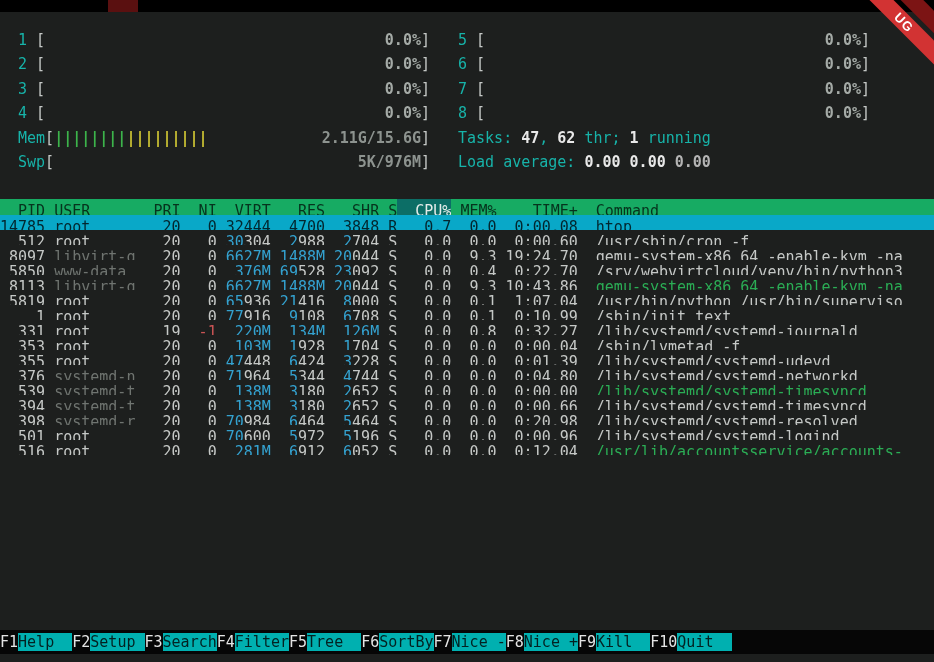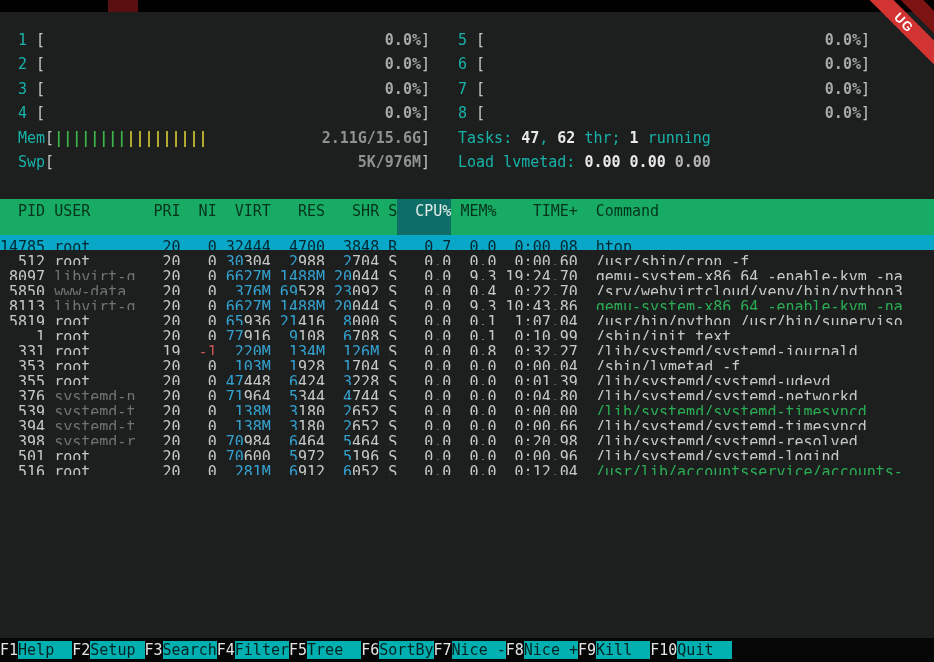--- a/index.html
+++ b/index.html
@@ -33,36 +33,36 @@
   .pct{color:#a5aba7;font-weight:bold;}
   .dimval{color:#8d938f;font-weight:bold;}
   .bar-g{color:var(--bargreen,#3cb44b);font-weight:bold;}
   .bar-y{color:var(--baryellow,#ccc333);font-weight:bold;}
   .c-cyan{color:var(--cyan,#17b3a9);}
   .c-bold{color:#e9e9e9;font-weight:bold;}
   .c-dimtxt{color:#b5b5b5;font-weight:bold;}
   .c-boldcyan{color:var(--cyan,#17b3a9);font-weight:bold;}
   
   #table{margin-top:24.4px;}
-  .hdr{display:flex;height:36px;line-height:24.4px;white-space:pre;
+  .hdr{display:flex;height:16px;line-height:24.4px;white-space:pre;
     background:var(--green,#17ab63);color:#06331d;}
   .cell{flex:none;overflow:hidden;}
   .al-r{text-align:right;}
   .al-l{text-align:left;}
   .sort{background:var(--sortbg,#0c6e66);color:#e4ecea;}
   .cmdcell{flex:1;padding-left:18px;overflow:hidden;}
   .row{display:flex;height:15px;line-height:24.4px;white-space:pre;color:#c5c8c6;}
   .row.sel{background:var(--selcyan,#09a8c8);}
   .row.sel span{color:#03262e !important;}
   .c-dim{color:#6f7470;}
   .c-red{color:#cc5555;}
   .c-hi{color:var(--numblue,#34a2d0);}
   .c-green{color:var(--cmdgreen,#2bad55);}
   
-  .fbar{position:absolute;left:0;bottom:0;width:934px;height:24px;line-height:24px;
+  .fbar{position:absolute;left:0;bottom:8px;width:934px;height:24px;line-height:24px;
     background:#060606;display:flex;white-space:pre;}
   .fitem{flex:none;}
   .fkey{color:#e4e4e4;}
   .flabel{background:var(--fcyan,#00b0b0);color:#032222;}
 </style>
 </head>
 <body>
 
 <div class="topbar">
   <div class="redchip"></div>
@@ -75,21 +75,21 @@
   </div>
 </div>
 
 <div class="term">
   <div id="meters">
       <div class="line"><div class="meter meterL"><span class="m-label">1 </span><span class="bracket">[</span><span class="m-body"></span><span class="pct">0.0%</span><span class="bracket">]</span></div><div class="meter meterR"><span class="m-label">5 </span><span class="bracket">[</span><span class="m-body"></span><span class="pct">0.0%</span><span class="bracket">]</span></div></div>
       <div class="line"><div class="meter meterL"><span class="m-label">2 </span><span class="bracket">[</span><span class="m-body"></span><span class="pct">0.0%</span><span class="bracket">]</span></div><div class="meter meterR"><span class="m-label">6 </span><span class="bracket">[</span><span class="m-body"></span><span class="pct">0.0%</span><span class="bracket">]</span></div></div>
       <div class="line"><div class="meter meterL"><span class="m-label">3 </span><span class="bracket">[</span><span class="m-body"></span><span class="pct">0.0%</span><span class="bracket">]</span></div><div class="meter meterR"><span class="m-label">7 </span><span class="bracket">[</span><span class="m-body"></span><span class="pct">0.0%</span><span class="bracket">]</span></div></div>
       <div class="line"><div class="meter meterL"><span class="m-label">4 </span><span class="bracket">[</span><span class="m-body"></span><span class="pct">0.0%</span><span class="bracket">]</span></div><div class="meter meterR"><span class="m-label">8 </span><span class="bracket">[</span><span class="m-body"></span><span class="pct">0.0%</span><span class="bracket">]</span></div></div>
       <div class="line"><div class="meter meterL"><span class="m-label">Mem</span><span class="bracket">[</span><span class="m-body"><span class="bar-g">||||||||</span><span class="bar-y">|||||||||</span></span><span class="dimval">2.11G/15.6G</span><span class="bracket">]</span></div><div class="statsR"><span class="c-cyan">Tasks: </span><span class="c-bold">47</span><span class="c-cyan">, </span><span class="c-bold">62</span><span class="c-cyan"> thr; </span><span class="c-bold">1</span><span class="c-cyan"> running</span></div></div>
-      <div class="line"><div class="meter meterL"><span class="m-label">Swp</span><span class="bracket">[</span><span class="m-body"></span><span class="dimval">5K/976M</span><span class="bracket">]</span></div><div class="statsR"><span class="c-cyan">Load lvmetad: </span><span class="c-bold">0.00 </span><span class="c-bold">0.00 </span><span class="c-dimtxt">0.00</span></div></div>
+      <div class="line"><div class="meter meterL"><span class="m-label">Swp</span><span class="bracket">[</span><span class="m-body"></span><span class="dimval">5K/976M</span><span class="bracket">]</span></div><div class="statsR"><span class="c-cyan">Load average: </span><span class="c-bold">0.00 </span><span class="c-bold">0.00 </span><span class="c-dimtxt">0.00</span></div></div>
     </div>
   <div id="table">
       <div class="hdr"><span class="cell al-r" style="width: 5ch;">PID</span><span class="cell al-l" style="width: 9ch; padding-left: 1ch;">USER</span><span class="cell al-r" style="width: 5ch;">PRI</span><span class="cell al-r" style="width: 4ch;">NI</span><span class="cell al-r" style="width: 6ch;">VIRT</span><span class="cell al-r" style="width: 6ch;">RES</span><span class="cell al-r" style="width: 6ch;">SHR</span><span class="cell al-r" style="width: 2ch;">S</span><span class="cell al-r sort" style="width: 6ch;">CPU%</span><span class="cell al-r" style="width: 5ch;">MEM%</span><span class="cell al-r" style="width: 9ch;">TIME+</span><span class="cell cmdcell al-l">Command</span></div>
       <div class="row sel"><span class="cell al-r " style="width: 5ch;">14785</span><span class="cell al-l" style="width: 9ch; padding-left: 1ch;">root</span><span class="cell al-r " style="width: 5ch;">20</span><span class="cell al-r " style="width: 4ch;">0</span><span class="cell al-r" style="width: 6ch;"><span class="c-hi">32</span><span>444</span></span><span class="cell al-r" style="width: 6ch;"><span class="c-hi">4</span><span>700</span></span><span class="cell al-r" style="width: 6ch;"><span class="c-hi">3</span><span>848</span></span><span class="cell al-r " style="width: 2ch;">R</span><span class="cell al-r " style="width: 6ch;">0.7</span><span class="cell al-r " style="width: 5ch;">0.0</span><span class="cell al-r " style="width: 9ch;">0:00.08</span><span class="cell cmdcell al-l ">htop</span></div>
       <div class="row"><span class="cell al-r " style="width: 5ch;">512</span><span class="cell al-l" style="width: 9ch; padding-left: 1ch;">root</span><span class="cell al-r " style="width: 5ch;">20</span><span class="cell al-r " style="width: 4ch;">0</span><span class="cell al-r" style="width: 6ch;"><span class="c-hi">30</span><span>304</span></span><span class="cell al-r" style="width: 6ch;"><span class="c-hi">2</span><span>988</span></span><span class="cell al-r" style="width: 6ch;"><span class="c-hi">2</span><span>704</span></span><span class="cell al-r " style="width: 2ch;">S</span><span class="cell al-r " style="width: 6ch;">0.0</span><span class="cell al-r " style="width: 5ch;">0.0</span><span class="cell al-r " style="width: 9ch;">0:00.60</span><span class="cell cmdcell al-l ">/usr/sbin/cron -f</span></div>
       <div class="row"><span class="cell al-r " style="width: 5ch;">8097</span><span class="cell c-dim al-l" style="width: 9ch; padding-left: 1ch;">libvirt-q</span><span class="cell al-r " style="width: 5ch;">20</span><span class="cell al-r " style="width: 4ch;">0</span><span class="cell al-r" style="width: 6ch;"><span class="c-hi">6627M</span></span><span class="cell al-r" style="width: 6ch;"><span class="c-hi">1488M</span></span><span class="cell al-r" style="width: 6ch;"><span class="c-hi">20</span><span>044</span></span><span class="cell al-r " style="width: 2ch;">S</span><span class="cell al-r " style="width: 6ch;">0.0</span><span class="cell al-r " style="width: 5ch;">9.3</span><span class="cell al-r " style="width: 9ch;">19:24.70</span><span class="cell cmdcell al-l ">qemu-system-x86_64 -enable-kvm -na</span></div>
       <div class="row"><span class="cell al-r " style="width: 5ch;">5850</span><span class="cell c-dim al-l" style="width: 9ch; padding-left: 1ch;">www-data</span><span class="cell al-r " style="width: 5ch;">20</span><span class="cell al-r " style="width: 4ch;">0</span><span class="cell al-r" style="width: 6ch;"><span class="c-hi">376M</span></span><span class="cell al-r" style="width: 6ch;"><span class="c-hi">69</span><span>528</span></span><span class="cell al-r" style="width: 6ch;"><span class="c-hi">23</span><span>092</span></span><span class="cell al-r " style="width: 2ch;">S</span><span class="cell al-r " style="width: 6ch;">0.0</span><span class="cell al-r " style="width: 5ch;">0.4</span><span class="cell al-r " style="width: 9ch;">0:22.70</span><span class="cell cmdcell al-l ">/srv/webvirtcloud/venv/bin/python3</span></div>
       <div class="row"><span class="cell al-r " style="width: 5ch;">8113</span><span class="cell c-dim al-l" style="width: 9ch; padding-left: 1ch;">libvirt-q</span><span class="cell al-r " style="width: 5ch;">20</span><span class="cell al-r " style="width: 4ch;">0</span><span class="cell al-r" style="width: 6ch;"><span class="c-hi">6627M</span></span><span class="cell al-r" style="width: 6ch;"><span class="c-hi">1488M</span></span><span class="cell al-r" style="width: 6ch;"><span class="c-hi">20</span><span>044</span></span><span class="cell al-r " style="width: 2ch;">S</span><span class="cell al-r " style="width: 6ch;">0.0</span><span class="cell al-r " style="width: 5ch;">9.3</span><span class="cell al-r " style="width: 9ch;">10:43.86</span><span class="cell cmdcell al-l c-green">qemu-system-x86_64 -enable-kvm -na</span></div>
       <div class="row"><span class="cell al-r " style="width: 5ch;">5819</span><span class="cell al-l" style="width: 9ch; padding-left: 1ch;">root</span><span class="cell al-r " style="width: 5ch;">20</span><span class="cell al-r " style="width: 4ch;">0</span><span class="cell al-r" style="width: 6ch;"><span class="c-hi">65</span><span>936</span></span><span class="cell al-r" style="width: 6ch;"><span class="c-hi">21</span><span>416</span></span><span class="cell al-r" style="width: 6ch;"><span class="c-hi">8</span><span>000</span></span><span class="cell al-r " style="width: 2ch;">S</span><span class="cell al-r " style="width: 6ch;">0.0</span><span class="cell al-r " style="width: 5ch;">0.1</span><span class="cell al-r " style="width: 9ch;">1:07.04</span><span class="cell cmdcell al-l ">/usr/bin/python /usr/bin/superviso</span></div>
       <div class="row"><span class="cell al-r " style="width: 5ch;">1</span><span class="cell al-l" style="width: 9ch; padding-left: 1ch;">root</span><span class="cell al-r " style="width: 5ch;">20</span><span class="cell al-r " style="width: 4ch;">0</span><span class="cell al-r" style="width: 6ch;"><span class="c-hi">77</span><span>916</span></span><span class="cell al-r" style="width: 6ch;"><span class="c-hi">9</span><span>108</span></span><span class="cell al-r" style="width: 6ch;"><span class="c-hi">6</span><span>708</span></span><span class="cell al-r " style="width: 2ch;">S</span><span class="cell al-r " style="width: 6ch;">0.0</span><span class="cell al-r " style="width: 5ch;">0.1</span><span class="cell al-r " style="width: 9ch;">0:10.99</span><span class="cell cmdcell al-l ">/sbin/init text</span></div>

